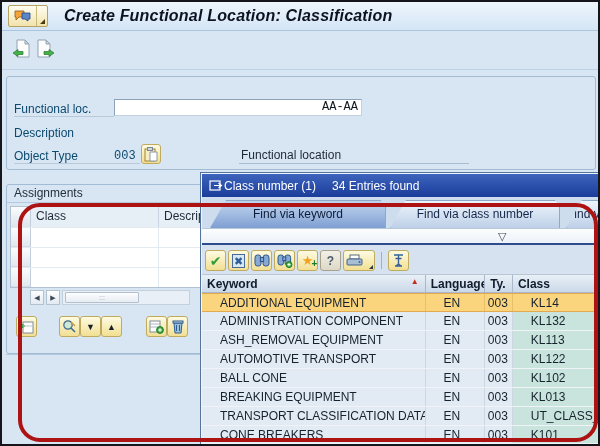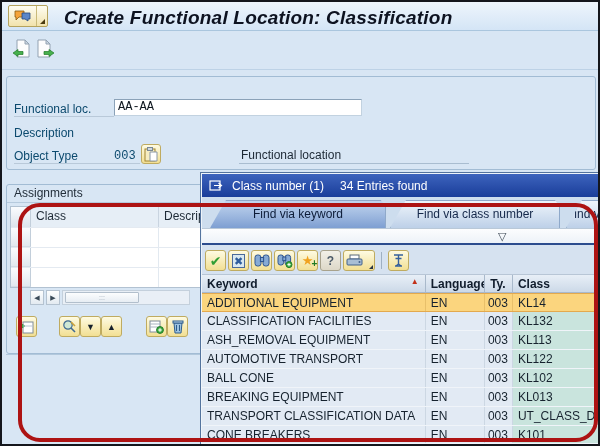--- a/index.html
+++ b/index.html
@@ -12,37 +12,37 @@
   }
   
   .titlebar{position:absolute;left:0;top:0;width:596px;height:29px;
     background:linear-gradient(#eef5fc,#d4e5f6);border-bottom:1px solid #aac6de;}
   .menu-btn{position:absolute;left:6px;top:3px;width:40px;height:22px;display:flex;
     background:linear-gradient(#fefdf2,#f2e3ac);border:1px solid #b5a35e;border-radius:2px;}
   .menu-btn .main{width:27px;height:100%;display:flex;align-items:center;justify-content:center;}
   .menu-btn .drop{width:11px;height:100%;border-left:1px solid #c9ba7a;position:relative;}
   .menu-btn .drop:after{content:"";position:absolute;right:2px;bottom:2px;
     border-left:5px solid transparent;border-bottom:5px solid #4a3a10;}
-  .page-title{position:absolute;left:62px;top:5px;font-size:19px;font-weight:bold;
+  .page-title{position:absolute;left:62px;top:5px;font-size:16px;font-weight:bold;
     font-style:italic;color:#0d1220;letter-spacing:.2px;}
   
   .app-toolbar{position:absolute;left:0;top:30px;width:596px;height:38px;
     border-bottom:1px solid #bdd2e6;}
   .tb-icon{position:absolute;top:7px;width:19px;height:19px;cursor:pointer;}
   
   .groupbox{position:absolute;border:1px solid #a2bcd4;border-radius:3px;}
   .groupbox .gb-title{height:18px;line-height:17px;padding-left:7px;
     border-bottom:1px solid #b6cadd;color:#222e3a;}
   
   .fld-label{position:absolute;height:15px;color:#0c4a6e;}
   .fld-underline{border-bottom:1px solid #b9c9d9;}
   .fld-input{position:absolute;height:17px;background:#fff;border:1px solid #8ba2b8;
     border-bottom-color:#c2d2e0;border-right-color:#c2d2e0;
     font-family:"Liberation Mono","DejaVu Sans Mono",monospace;font-size:12px;
-    padding:0 3px;color:#101820;line-height:15px;}
+    padding:0 3px;color:#101820;line-height:15px;text-align:right;}
   .fld-display{position:absolute;height:16px;border-bottom:1px solid #a9bdd0;color:#1c2834;}
   .mono{font-family:"Liberation Mono","DejaVu Sans Mono",monospace;}
   
   .asg-table{position:absolute;left:8px;top:204px;width:396px;background:#fff;
     border:1px solid #b2c2d2;}
   .asg-header{display:flex;height:20px;background:#e6eef6;}
   .asg-header .selcell{width:20px;border-right:1px solid #c2ceda;
     background:linear-gradient(#fbfcfe,#dde4ec);}
   .asg-header .hcell{border-right:1px solid #c9d4e0;padding:2px 0 0 5px;color:#1e2a36;
     overflow:hidden;white-space:nowrap;}
@@ -63,21 +63,21 @@
   .btn-y{width:21px;height:21px;background:linear-gradient(#fefbe2,#f2df93);
     border:1px solid #bfab60;border-radius:3px;display:flex;align-items:center;
     justify-content:center;cursor:pointer;flex:0 0 auto;}
   .btn-grey{background:linear-gradient(#f2f0e8,#ddd8c8);border-color:#a8a28c;}
   
   .popup{position:absolute;left:198px;top:170px;width:404px;height:273px;z-index:10;
     background:#d6e2f0;border:1px solid #54749e;box-shadow:inset 0 0 0 1px #eef4fa;}
   .popup-titlebar{position:absolute;left:1px;top:1px;right:1px;height:23px;
     background:linear-gradient(#3d64bd,#1a3d9a);color:#fff;display:flex;
     align-items:center;padding-left:7px;}
-  .popup-titlebar .t1{margin-left:8px;}
+  .popup-titlebar .t1{}
   .popup-titlebar .t2{margin-left:16px;}
   .tabsrow{position:absolute;left:1px;top:24px;right:1px;height:31px;background:#cdddee;}
   .tab{position:absolute;top:3px;height:28px;line-height:26px;text-align:center;
     color:#152档a44;color:#15284a;cursor:pointer;overflow:hidden;white-space:nowrap;
     clip-path:polygon(16px 0%,97% 0%,100% 25%,100% 100%,0% 100%);
     border:1px solid #8fa9ca;border-bottom:none;
     background:linear-gradient(#eff5fb,#bdd0e8);}
   .tab.active{background:linear-gradient(#c3d6ef,#7e9fd2);font-weight:normal;color:#0d1c38;}
   .restrict-strip{position:absolute;left:1px;top:55px;right:1px;height:17px;
     background:linear-gradient(#fcfdfe,#edf2f8);border-top:1px solid #b9c8d8;
@@ -88,21 +88,21 @@
   .vsep{width:1px;height:17px;background:#9fb0c2;margin:0 4px;}
   .res-header{position:absolute;left:1px;top:101px;right:1px;height:19px;
     background:linear-gradient(#e8eff7,#ccd9e8);border-top:1px solid #b8c6d6;
     border-bottom:1px solid #a9b9cb;font-weight:bold;color:#101c2c;display:flex;}
   .res-header .hc{padding:2px 0 0 5px;border-right:1px solid #a9b9cb;
     overflow:hidden;white-space:nowrap;position:relative;}
   .hc.c-kw{width:226px;}.hc.c-lang{width:60px;}.hc.c-ty{width:28px;}.hc.c-cls{width:90px;border-right:none;}
   .sort-ind{position:absolute;right:6px;top:2px;font-size:8px;color:#c23018;}
   .res-body{position:absolute;left:1px;top:120px;right:1px;bottom:1px;overflow:hidden;}
   .res-row{display:flex;height:19px;background:#e2eaf4;border-bottom:1px solid #f0f4f9;cursor:pointer;}
-  .res-row .rc{padding:2px 0 0 5px;overflow:hidden;white-space:nowrap;color:#16222e;
+  .res-row .rc{padding:2px 0 0 18px;overflow:hidden;white-space:nowrap;color:#16222e;
     border-right:1px solid #ccd7e3;}
   .rc.c-kw{width:226px;}.rc.c-lang{width:60px;}
   .rc.c-ty{width:28px;text-align:right;padding-right:4px;padding-left:0;}
   .rc.c-cls{width:90px;background:#c9e4dd;border-right:none;}
   .res-row.selected{background:#fbd57e;border-top:1px solid #e3a94e;border-bottom:1px solid #e3a94e;height:19px;}
   .res-row.selected .rc{border-right-color:#e8c06a;}
   .res-row.selected .rc.c-cls{background:#fbd57e;}
   
   .annotation{position:absolute;left:16px;top:201px;width:580px;height:239px;
     border:4px solid #ad1313;border-radius:22px;z-index:50;pointer-events:none;}
@@ -332,21 +332,21 @@
     </div>
 
     <div class="res-body" id="res-body">
         <div class="res-row selected">
           <div class="rc c-kw">ADDITIONAL EQUIPMENT</div>
           <div class="rc c-lang">EN</div>
           <div class="rc c-ty">003</div>
           <div class="rc c-cls">KL14</div>
         </div>
         <div class="res-row">
-          <div class="rc c-kw">CLASSIFICATION FACILITIES</div>
+          <div class="rc c-kw">ADMINISTRATION COMPONENT</div>
           <div class="rc c-lang">EN</div>
           <div class="rc c-ty">003</div>
           <div class="rc c-cls">KL132</div>
         </div>
         <div class="res-row">
           <div class="rc c-kw">ASH_REMOVAL EQUIPMENT</div>
           <div class="rc c-lang">EN</div>
           <div class="rc c-ty">003</div>
           <div class="rc c-cls">KL113</div>
         </div>

